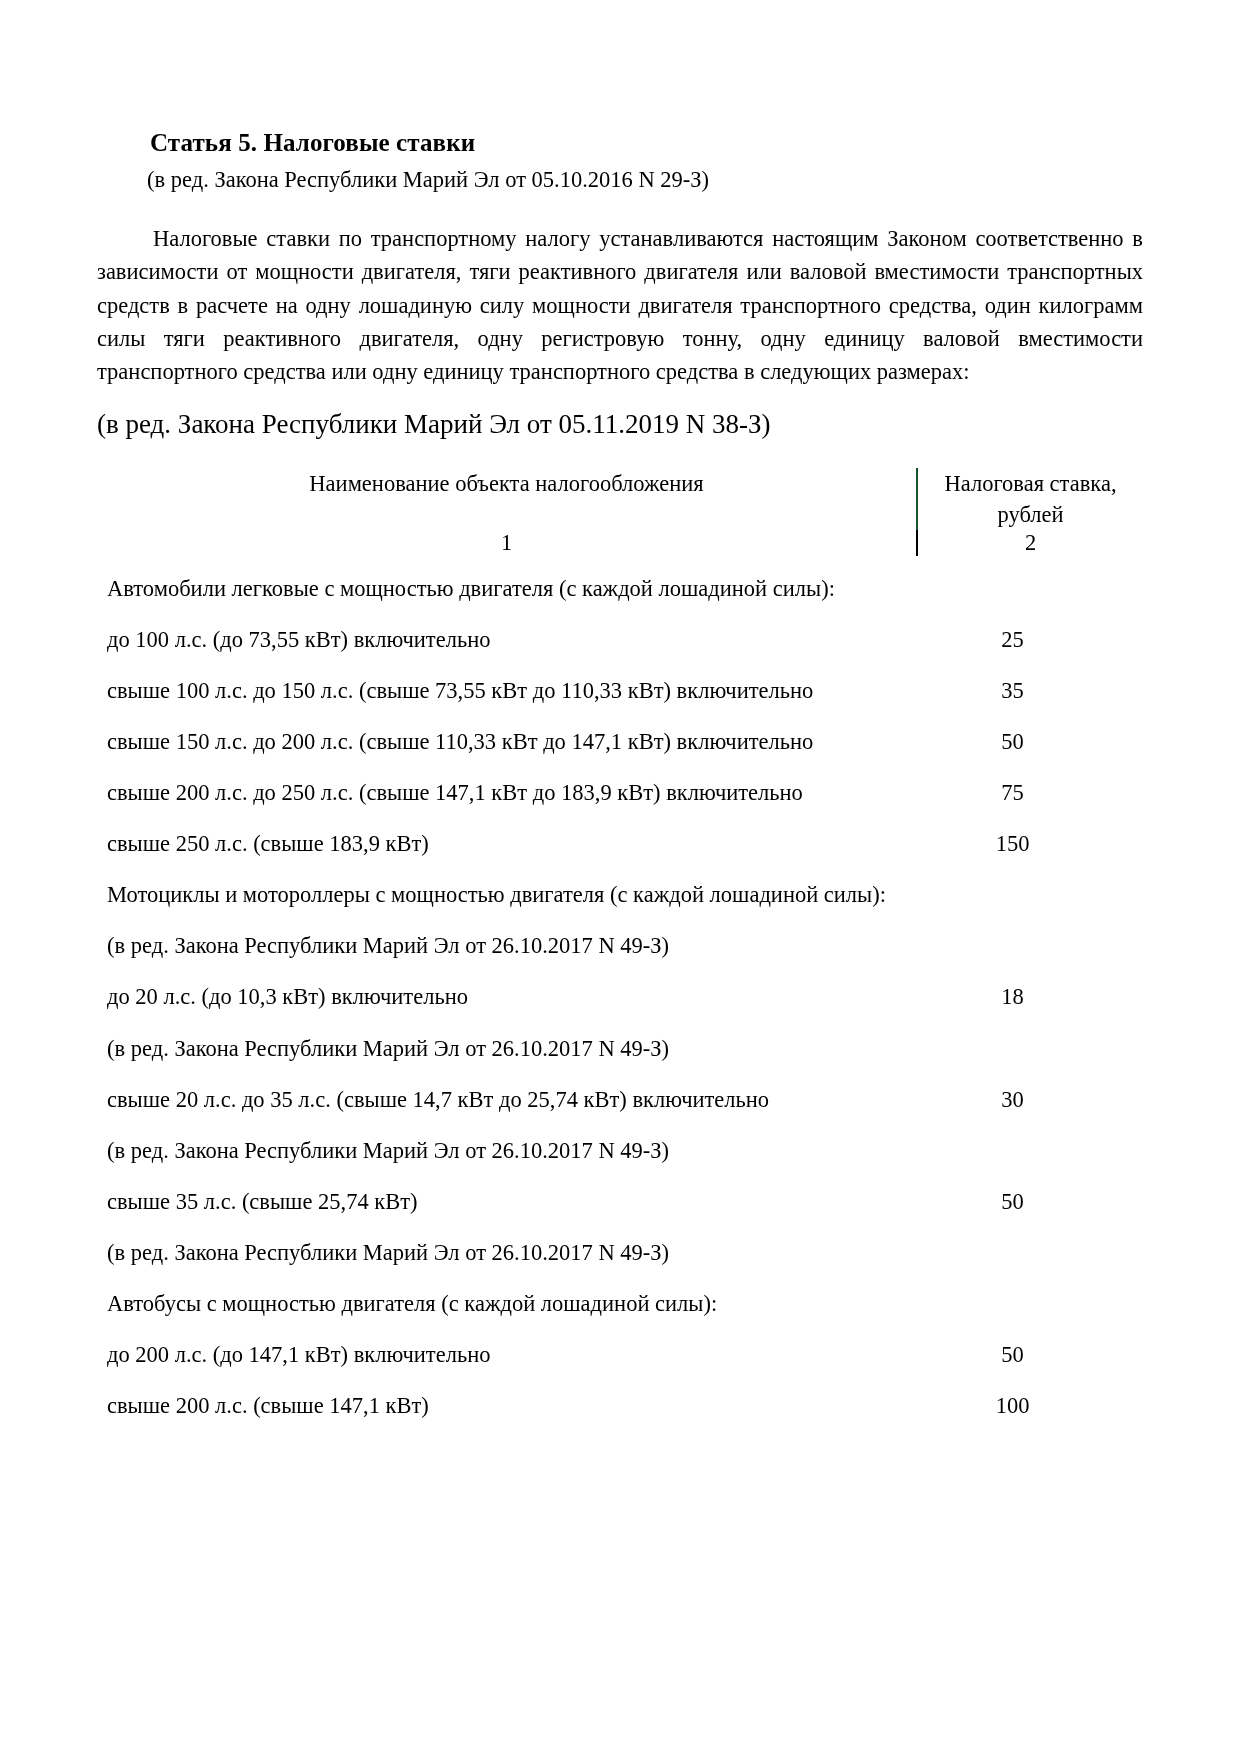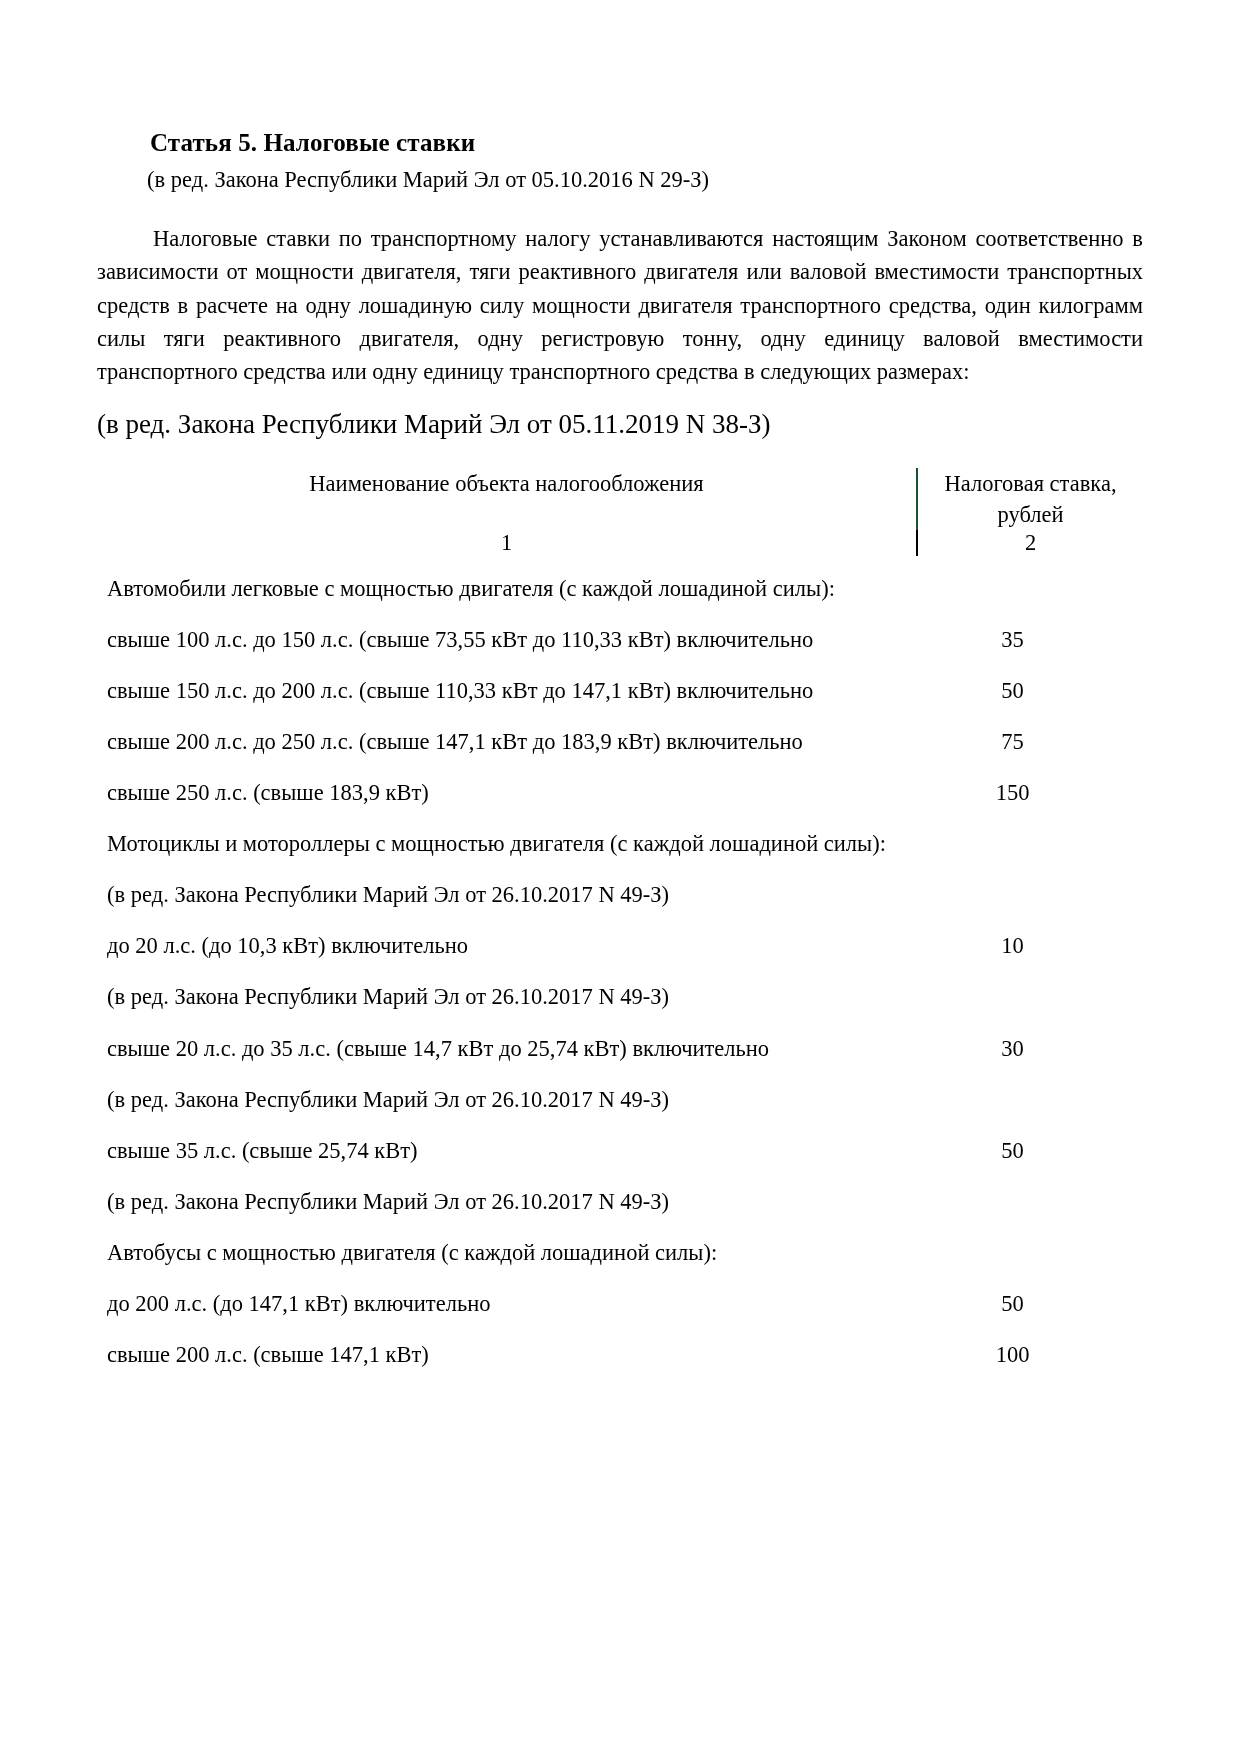--- a/index.html
+++ b/index.html
@@ -139,20 +139,24 @@
           <td class="col1">1</td>
           <td class="col2">2</td>
         </tr>
       </thead>
       <tbody id="rates-body">
           <tr class="body-row">
             <td class="desc">Автомобили легковые с мощностью двигателя (с каждой лошадиной силы):</td>
             <td class="rate"></td>
           </tr>
           <tr class="body-row">
+            <td class="desc nojust">до 100 л.с. (до 73,55 кВт) включительно</td>
+            <td class="rate">25</td>
+          </tr>
+          <tr class="body-row">
             <td class="desc">свыше 100 л.с. до 150 л.с. (свыше 73,55 кВт до 110,33 кВт) включительно</td>
             <td class="rate">35</td>
           </tr>
           <tr class="body-row">
             <td class="desc">свыше 150 л.с. до 200 л.с. (свыше 110,33 кВт до 147,1 кВт) включительно</td>
             <td class="rate">50</td>
           </tr>
           <tr class="body-row">
             <td class="desc nojust">свыше 200 л.с. до 250 л.с. (свыше 147,1 кВт до 183,9 кВт) включительно</td>
             <td class="rate">75</td>
@@ -164,21 +168,21 @@
           <tr class="body-row">
             <td class="desc">Мотоциклы и мотороллеры с мощностью двигателя (с каждой лошадиной силы):</td>
             <td class="rate"></td>
           </tr>
           <tr class="body-row">
             <td class="desc nojust">(в ред. Закона Республики Марий Эл от 26.10.2017 N 49-З)</td>
             <td class="rate"></td>
           </tr>
           <tr class="body-row">
             <td class="desc nojust">до 20 л.с. (до 10,3 кВт) включительно</td>
-            <td class="rate">10</td>
+            <td class="rate">18</td>
           </tr>
           <tr class="body-row">
             <td class="desc nojust">(в ред. Закона Республики Марий Эл от 26.10.2017 N 49-З)</td>
             <td class="rate"></td>
           </tr>
           <tr class="body-row">
             <td class="desc nojust">свыше 20 л.с. до 35 л.с. (свыше 14,7 кВт до 25,74 кВт) включительно</td>
             <td class="rate">30</td>
           </tr>
           <tr class="body-row">

